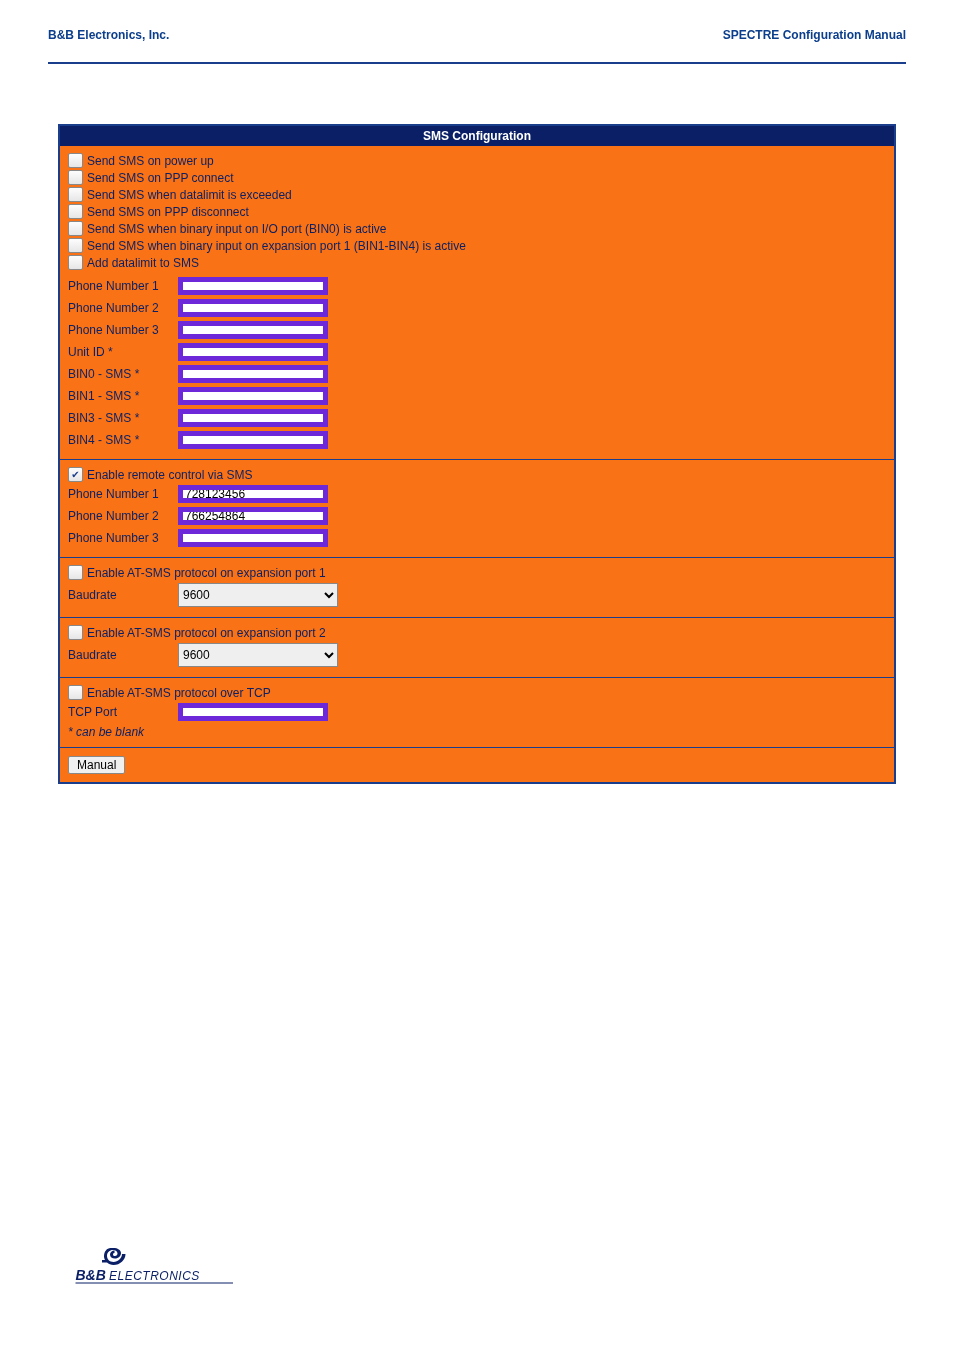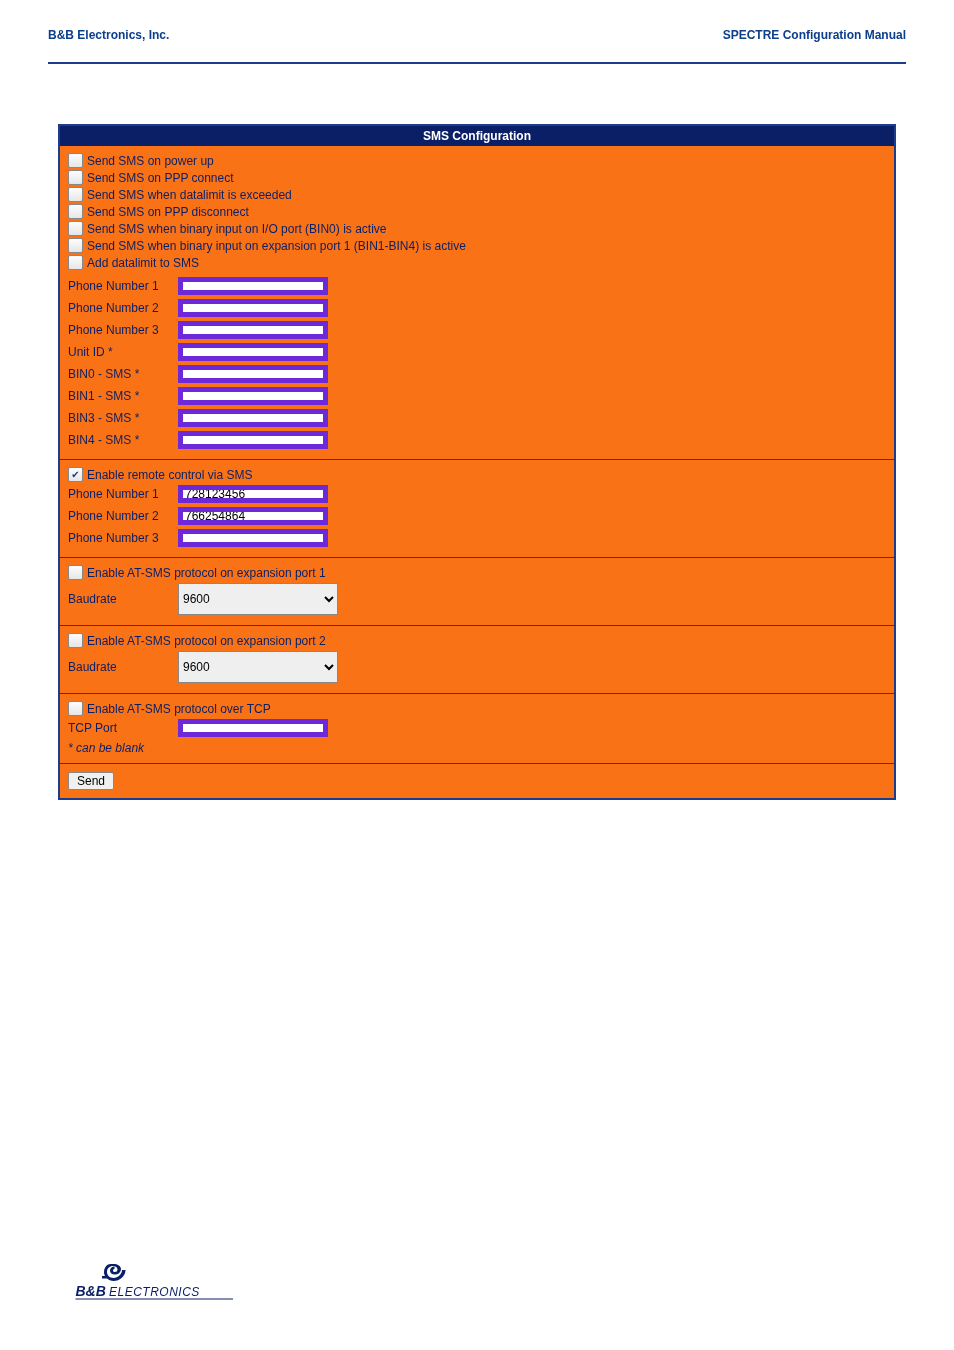--- a/index.html
+++ b/index.html
@@ -71,21 +71,21 @@
     height: 18px;
     border: 5px solid #6d28d9;
     width: 150px;
     font-size: 12px;
     padding: 0 2px;
     box-sizing: border-box;
     background:#fff;
   }
   select.select-input {
     width: 160px;
-    height: 32px;
+    height: 24px;
     font-size: 12px;
     border: 1px solid #888;
     background:#efefef;
   }
   .footnote {
     color: #0a1f66;
     font-style: italic;
     font-size: 12px;
     padding-top:2px;
   }
@@ -242,21 +242,21 @@
       <span>Enable AT-SMS protocol over TCP</span>
     </div>
     <div class="field-row">
       <span class="field-label">TCP Port</span>
       <input class="field-input" value="" style="">
     </div>
     <div class="footnote">* can be blank</div>
   </div>
 
   <div class="apply-section" style="border-top:1px solid #1a3e8c;">
-    <button class="apply-btn">Send</button>
+    <button class="apply-btn">Manual</button>
   </div>
 </div>
 
 <div class="logo-area">
   <svg class="logo-svg" viewBox="0 0 380 90">
     <g fill="#0a1f66">
       <path d="M 105 8 C 98 8 92 15 92 25 C 92 27 93 30 94 32 L 88 32 L 88 37 L 98 37 C 101 40 106 42 111 42 C 124 42 135 32 135 20 L 128 20 C 128 28 120 36 111 36 C 103 36 98 30 98 24 C 98 17 103 12 110 12 C 115 12 119 15 119 19 C 119 22 117 24 114 24 C 112 24 110 23 110 21 C 110 19 111 18 113 18 L 113 13 C 108 13 104 17 104 21 C 104 26 108 29 114 29 C 121 29 126 24 126 18 C 126 12 119 8 111 8 Z"></path>
       <text x="35" y="72" font-family="Arial" font-size="28" font-weight="bold" font-style="italic">B&amp;B</text>
       <text x="102" y="72" font-family="Arial" font-size="24" font-style="italic" letter-spacing="1">ELECTRONICS</text>
       <line x1="35" y1="78" x2="350" y2="78" stroke="#0a1f66" stroke-width="2"></line>

